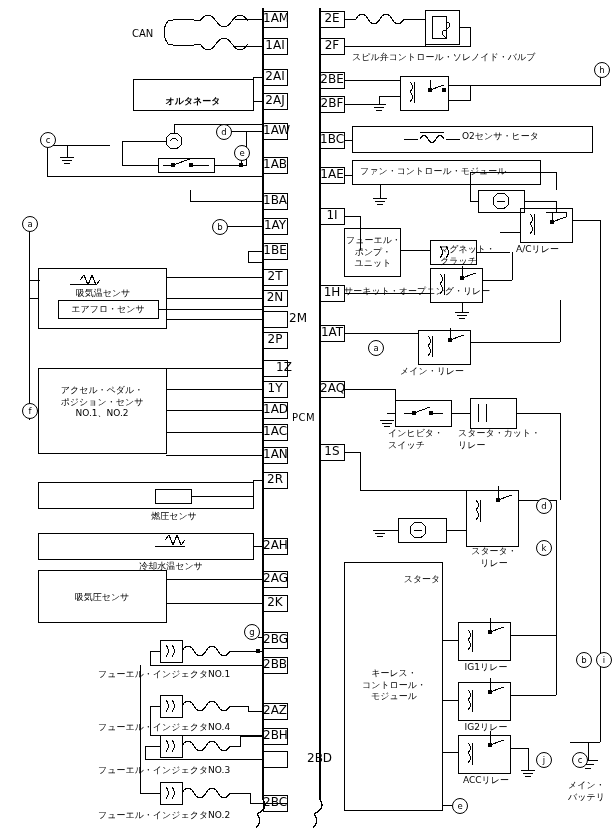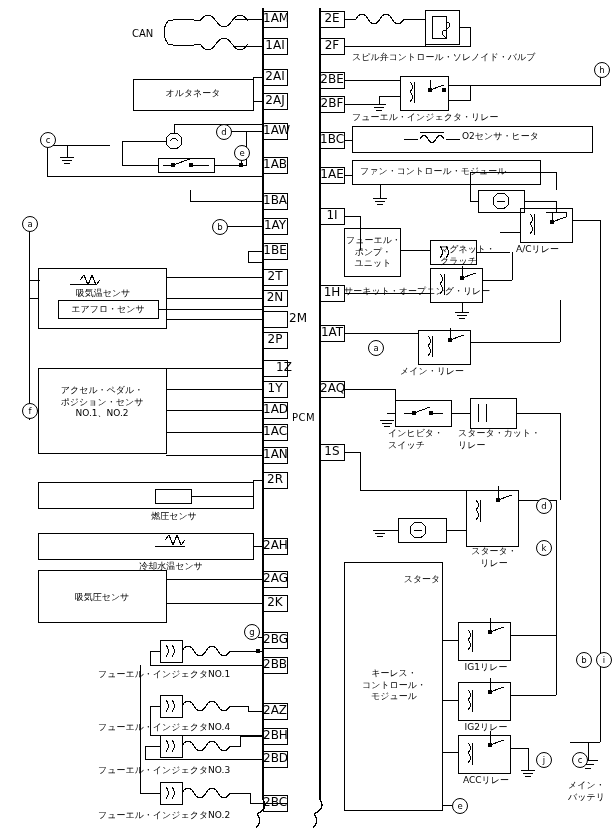--- a/index.html
+++ b/index.html
@@ -443,54 +443,53 @@
   <div class="pin" style="left:263px;top:425px;width:24px;">1AC</div>
   <div class="pin" style="left:263px;top:448px;width:24px;">1AN</div>
   <div class="pin" style="left:263px;top:473px;width:24px;">2R</div>
   <div class="pin" style="left:263px;top:539px;width:24px;">2AH</div>
   <div class="pin" style="left:263px;top:572px;width:24px;">2AG</div>
   <div class="pin" style="left:263px;top:596px;width:24px;">2K</div>
   <div class="pin" style="left:263px;top:633px;width:24px;">2BG</div>
   <div class="pin" style="left:263px;top:658px;width:24px;">2BB</div>
   <div class="pin" style="left:263px;top:704px;width:24px;">2AZ</div>
   <div class="pin" style="left:263px;top:729px;width:24px;">2BH</div>
-  <div class="pin" style="left:263px;top:752px;width:24px;">2BD</div>
+  <div class="pin" style="left:263px;top:752px;width:24px;padding-left:44px;">2BD</div>
   <div class="pin" style="left:263px;top:796px;width:24px;">2BC</div>
 
   <div class="pin" style="left:320px;top:12px;width:24px;">2E</div>
   <div class="pin" style="left:320px;top:39px;width:24px;">2F</div>
   <div class="pin" style="left:320px;top:73px;width:24px;">2BE</div>
   <div class="pin" style="left:320px;top:97px;width:24px;">2BF</div>
   <div class="pin" style="left:320px;top:133px;width:24px;">1BC</div>
   <div class="pin" style="left:320px;top:168px;width:24px;">1AE</div>
   <div class="pin" style="left:320px;top:209px;width:24px;">1I</div>
   <div class="pin" style="left:320px;top:286px;width:24px;">1H</div>
   <div class="pin" style="left:320px;top:326px;width:24px;">1AT</div>
   <div class="pin" style="left:320px;top:382px;width:24px;">2AQ</div>
   <div class="pin" style="left:320px;top:445px;width:24px;">1S</div>
 
   <div class="pcmlabel" style="left:292px;top:412px;">PCM</div>
 
   <div class="lbl" style="left:132px;top:28px;font-size:10px;">CAN</div>
-  <div class="boxlabel" style="left:143px;top:88px;width:100px;">オルタネータ</div>
+  <div class="boxlabel" style="left:143px;top:96px;width:100px;font-weight:bold;">オルタネータ</div>
   <div class="boxlabel" style="left:58px;top:288px;width:90px;">吸気温センサ</div>
   <div class="boxlabel" style="left:60px;top:304px;width:96px;">エアフロ・センサ</div>
   <div class="boxlabel" style="left:44px;top:385px;width:116px;">アクセル・ペダル・
 ポジション・センサ
 NO.1、NO.2</div>
   <div class="boxlabel" style="left:124px;top:511px;width:100px;">燃圧センサ</div>
   <div class="boxlabel" style="left:116px;top:561px;width:110px;">冷却水温センサ</div>
   <div class="boxlabel" style="left:52px;top:592px;width:100px;">吸気圧センサ</div>
   <div class="boxlabel" style="left:98px;top:669px;width:150px;text-align:left;">フューエル・インジェクタNO.1</div>
   <div class="boxlabel" style="left:98px;top:722px;width:150px;text-align:left;">フューエル・インジェクタNO.4</div>
   <div class="boxlabel" style="left:98px;top:765px;width:150px;text-align:left;">フューエル・インジェクタNO.3</div>
   <div class="boxlabel" style="left:98px;top:810px;width:150px;text-align:left;">フューエル・インジェクタNO.2</div>
 
   <div class="boxlabel" style="left:352px;top:52px;width:230px;text-align:left;">スピル弁コントロール・ソレノイド・バルブ</div>
-  <div class="boxlabel" style="left:352px;top:112px;width:200px;text-align:left;">フューエル・インジェクタ・リレー</div>
   <div class="boxlabel" style="left:462px;top:131px;width:120px;text-align:left;">O2センサ・ヒータ</div>
   <div class="boxlabel" style="left:360px;top:166px;width:170px;text-align:left;">ファン・コントロール・モジュール</div>
   <div class="boxlabel" style="left:346px;top:235px;width:54px;">フューエル・
 ポンプ・
 ユニット</div>
   <div class="boxlabel" style="left:440px;top:244px;width:72px;text-align:left;">マグネット・
 クラッチ</div>
   <div class="boxlabel" style="left:516px;top:244px;width:60px;text-align:left;">A/Cリレー</div>
   <div class="boxlabel" style="left:344px;top:286px;width:200px;text-align:left;">サーキット・オープニング・リレー</div>
   <div class="boxlabel" style="left:400px;top:366px;width:90px;text-align:left;">メイン・リレー</div>

